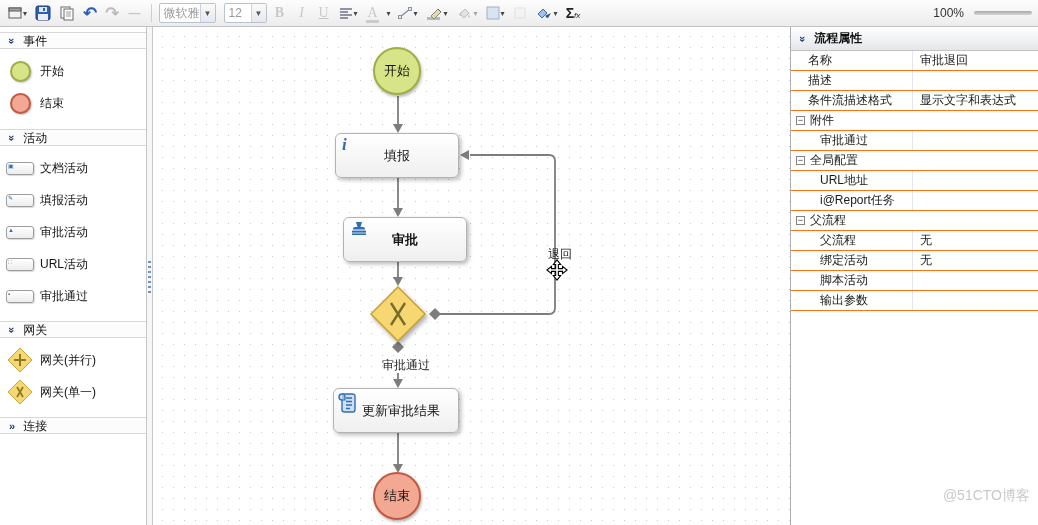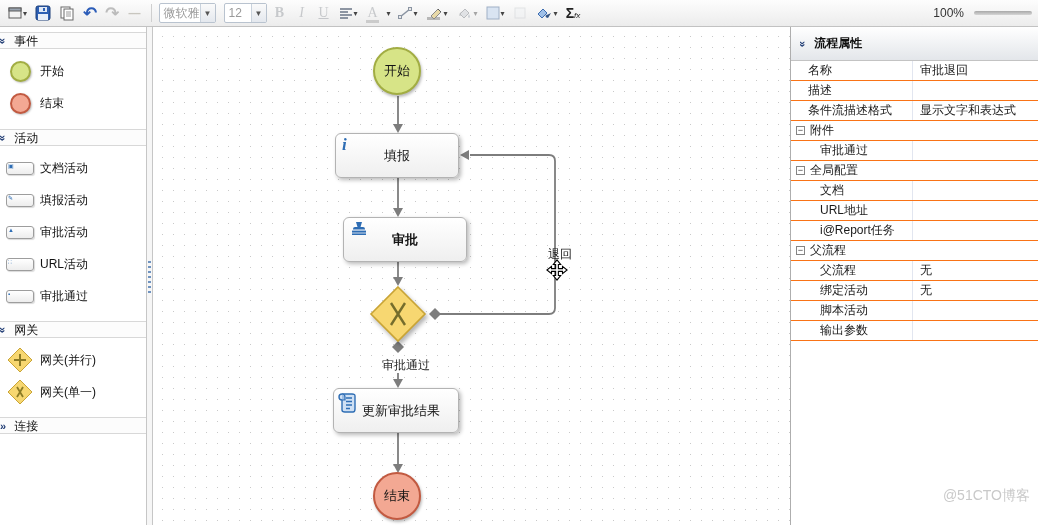--- a/index.html
+++ b/index.html
@@ -24,21 +24,21 @@
   .fmt { font-family:"Liberation Serif","DejaVu Serif",serif; font-size:14px; color:#8a96a4; width:16px; text-align:center; }
   .slider-track { width:58px; height:4px; border-radius:2px; background:linear-gradient(#a8a8a8,#d6d6d6); margin-left:6px; }
   #zoom-label { color:#333; font-size:12px; margin-left:auto; }
   .underA { position:relative; font-family:"Liberation Serif","DejaVu Serif",serif; font-size:14px; color:#8a96a4; }
   .underA::after { content:""; position:absolute; left:-1px; right:-1px; bottom:-2px; height:3px; background:#a0a0a0; }
 
   
   #sidebar { position:absolute; left:0; top:27px; width:147px; height:498px; background:#fff;
     border-right:1px solid #c6c6c6; padding-top:5px; overflow:hidden; }
   .sec-header { height:17px; line-height:16px; border-top:1px solid #d8d8d8; border-bottom:1px solid #d8d8d8;
-    background:#fcfcfc; display:flex; align-items:center; gap:8px; cursor:pointer; }
+    background:#fcfcfc; padding-left:9px; display:flex; align-items:center; gap:8px; cursor:pointer; }
   .sec-header .chev { color:#1f3b73; font-weight:bold; font-size:11px; display:inline-block; transform:rotate(90deg); }
   .sec-header .chev.right { transform:none; }
   .sec-title { color:#111; font-size:12px; }
   .pal-item { height:32px; display:flex; align-items:center; cursor:pointer; }
   .pal-item:first-of-type { margin-top:0; }
   .pal-icon-cell { width:40px; display:flex; justify-content:center; }
   .pal-label { font-size:12px; color:#111; }
   .circ { width:21px; height:21px; border-radius:50%; box-shadow:1px 1px 2px rgba(0,0,0,.25); }
   .act-rect { width:28px; height:13px; border:1px solid #9d9d9d; border-radius:3px;
     background:linear-gradient(#fff,#ededed); position:relative; box-shadow:1px 1px 1px rgba(0,0,0,.15); }
@@ -72,21 +72,21 @@
   #node-gateway { left:215px; top:257px; width:60px; height:60px; }
   #node-gateway svg { filter:drop-shadow(2px 3px 2px rgba(0,0,0,.3)); }
   .edge-label { position:absolute; font-size:12px; color:#1c1c1c; text-align:right; }
   #label-pass { left:217px; top:330px; width:60px; }
   #label-reject { left:389px; top:219px; width:30px; }
   #move-cursor { position:absolute; left:393px; top:232px; width:22px; height:22px; }
 
   
   #props { position:absolute; left:790px; top:27px; width:248px; height:498px; background:#fff;
     border-left:1px solid #aeaeae; }
-  #props-header { height:34px; background:linear-gradient(#ffffff,#e3e6ea); border-bottom:1px solid #c3c3c3;
+  #props-header { height:24px; background:linear-gradient(#ffffff,#e3e6ea); border-bottom:1px solid #c3c3c3;
     display:flex; align-items:center; gap:8px; padding-left:9px; }
   #props-header .chev { color:#1f3b73; font-weight:bold; font-size:11px; transform:rotate(90deg); }
   #props-header .ptitle { font-weight:bold; font-size:12px; color:#101010; }
   .prow { height:20px; display:flex; align-items:center; border-bottom:1px solid #f97316; font-size:12px; }
   .prow .plabel { width:122px; height:100%; display:flex; align-items:center; padding-left:17px;
     border-right:1px solid #e2e6f0; color:#1a1a1a; }
   .prow .pvalue { flex:1; height:100%; display:flex; align-items:center; padding-left:7px; color:#1a1a1a; cursor:text; }
   .prow.child .plabel { padding-left:29px; }
   .prow.group .plabel { border-right:none; width:auto; padding-left:5px; gap:5px; }
   .minusbox { width:9px; height:9px; border:1px solid #848484; background:#fff; display:inline-flex;
@@ -400,24 +400,20 @@
       <span class="plabel">审批通过</span>
       <span class="pvalue"></span>
     </div>
     <div class="prow group">
       <span class="plabel">
           <span class="minusbox">−</span>
           <span>全局配置</span>
         </span>
     </div>
     <div class="prow child">
-      <span class="plabel">文档</span>
-      <span class="pvalue"></span>
-    </div>
-    <div class="prow child">
       <span class="plabel">URL地址</span>
       <span class="pvalue"></span>
     </div>
     <div class="prow child">
       <span class="plabel">i@Report任务</span>
       <span class="pvalue"></span>
     </div>
     <div class="prow group">
       <span class="plabel">
           <span class="minusbox">−</span>

